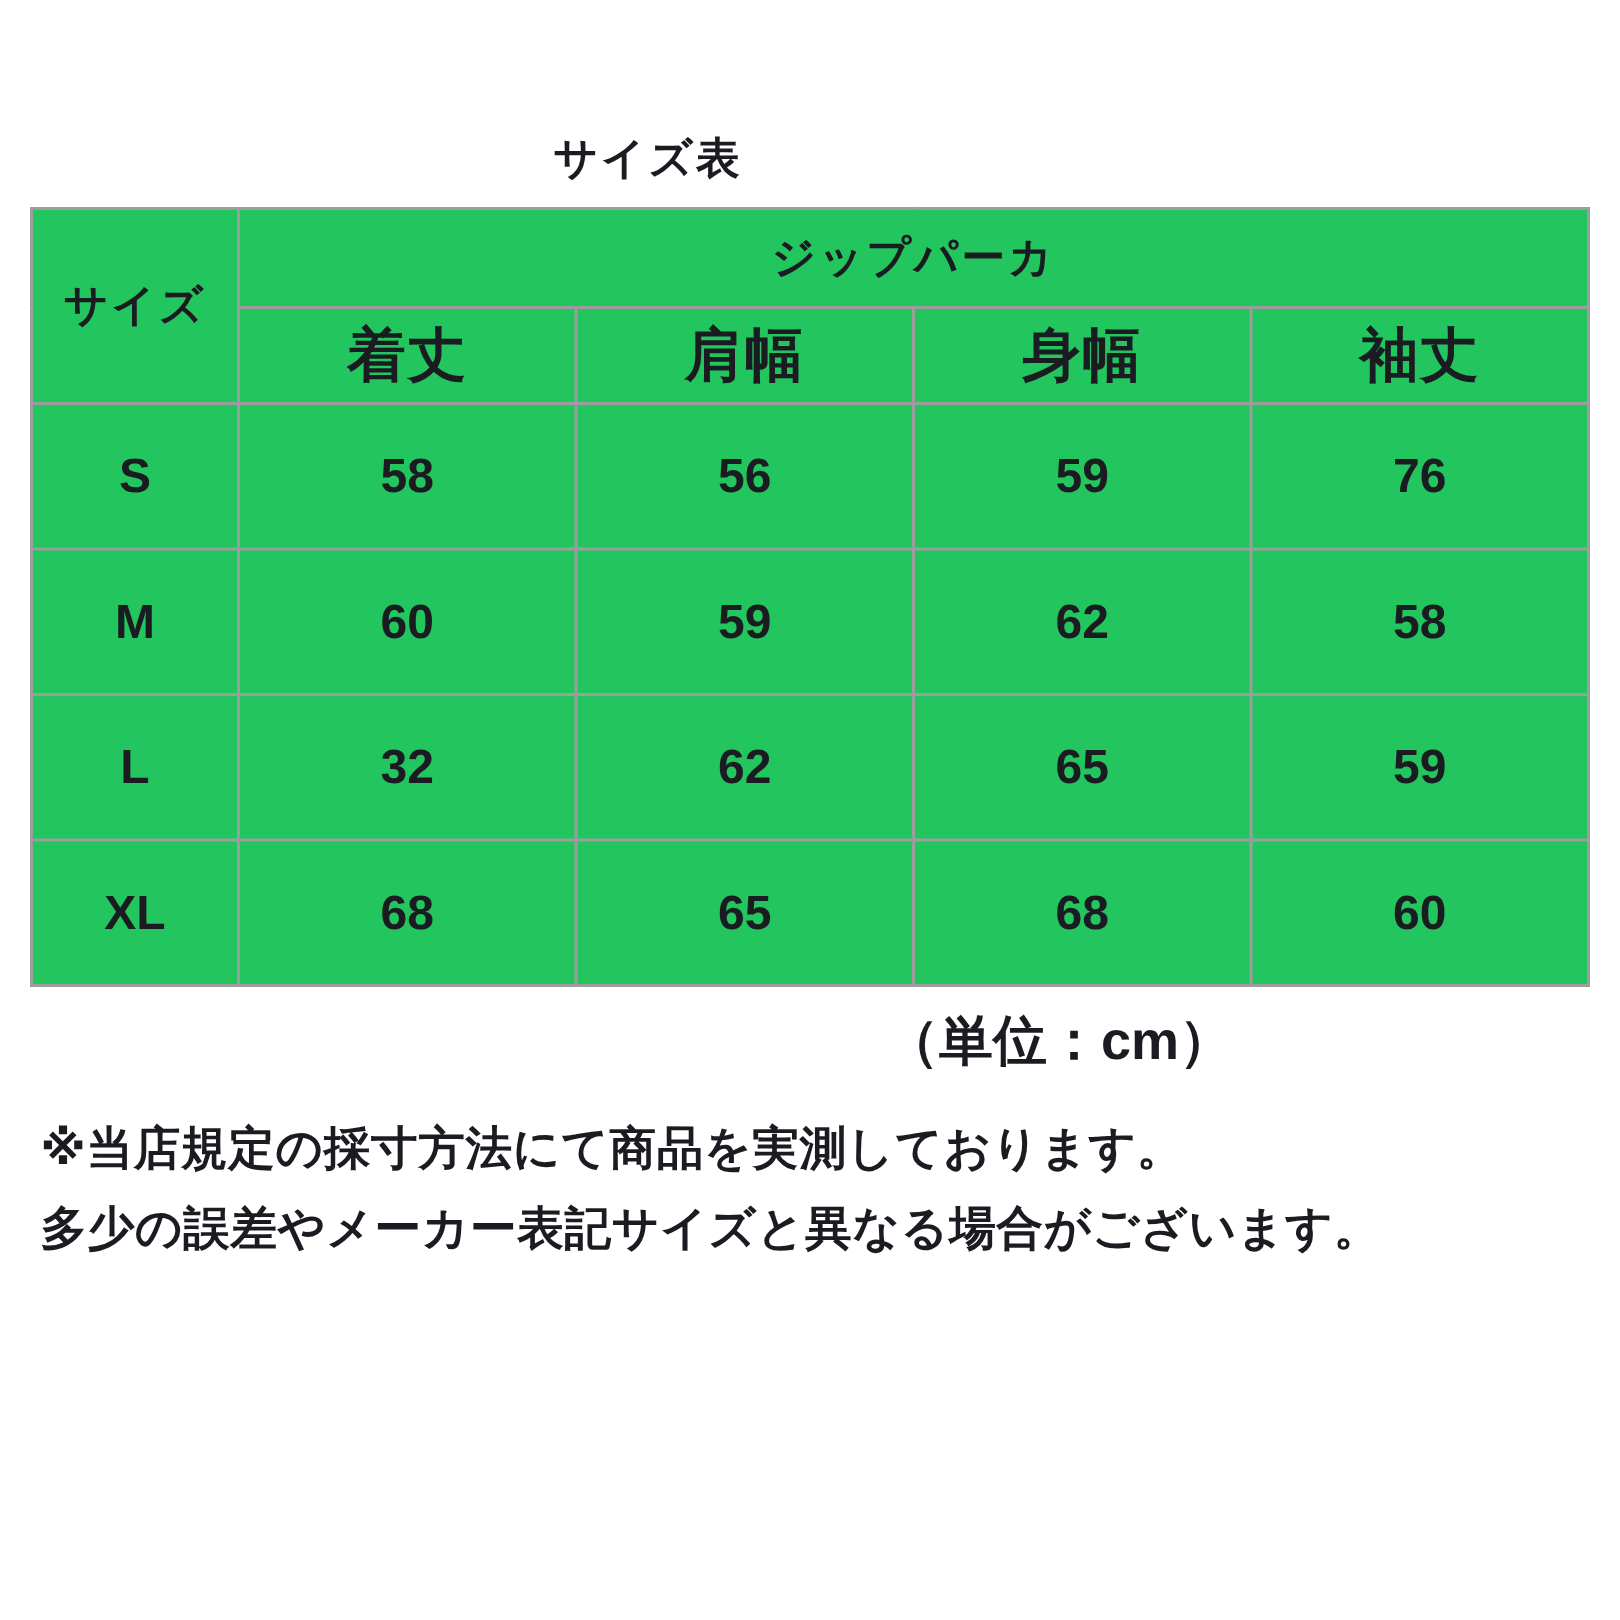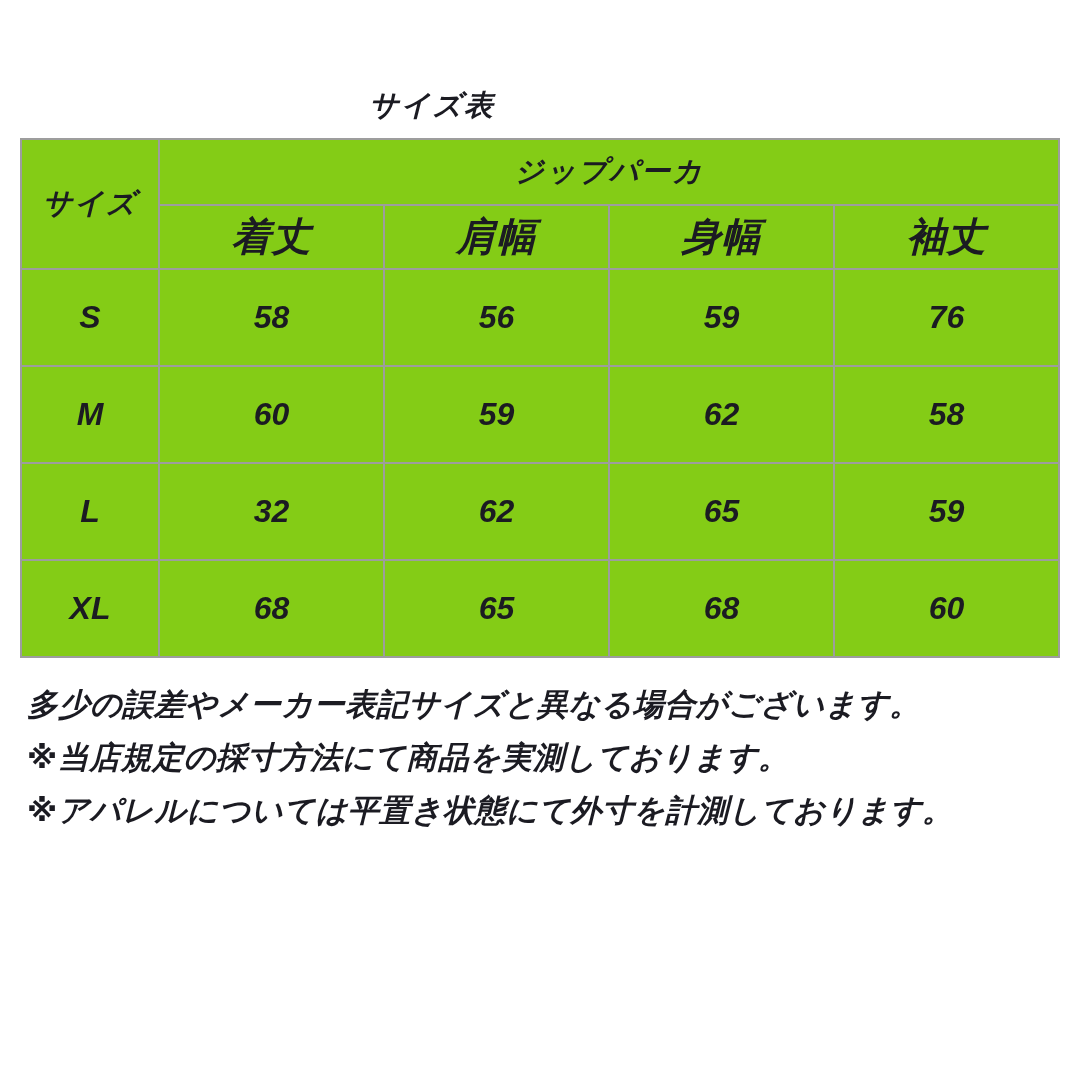--- a/index.html
+++ b/index.html
@@ -8,21 +8,20 @@
     height: 1080px;
     background: #ffffff;
     font-family: "Liberation Sans", "DejaVu Sans", sans-serif;
     color: #1b1b22;
     overflow: hidden;
   }
   .page {
     width: 864px;
     height: 1080px;
     position: relative;
-    font-style: italic;
   }
   .page-title {
     padding-top: 86px;
     text-align: center;
     font-size: 29px;
     font-weight: 700;
     letter-spacing: 2px;
   }
   .size-table-wrap {
     margin: 12px 20px 0 20px;
@@ -32,21 +31,21 @@
     border-collapse: collapse;
     table-layout: fixed;
     background: #ffffff;
   }
   table.size-table th,
   table.size-table td {
     border: 2px solid #9d9d9d;
     text-align: center;
     vertical-align: middle;
     font-weight: 700;
-    background: #84cc16;
+    background: #22c55e;
   }
   col.size-col { width: 138px; }
   tr.hdr-product th { height: 66px; font-size: 29px; letter-spacing: 2px; }
   tr.hdr-measures th { height: 64px; font-size: 39px; letter-spacing: 1px; }
   th.corner-th { font-size: 29px; letter-spacing: 1px; margin-left: 18px; }
   tr.data-row { height: 97px; }
   tr.data-row td { font-size: 32px; }
   td.size-cell { font-size: 31px; }
   .unit-note {
     margin-top: 12px;
@@ -122,20 +121,20 @@
           <td class="size-cell">XL</td>
           <td>68</td>
           <td>65</td>
           <td>68</td>
           <td>60</td>
         </tr>
       </tbody>
     </table>
   </div>
 
+  <div class="unit-note">（単位：cm）</div>
 
   <div class="notes">
+    <p class="note-line">※当店規定の採寸方法にて商品を実測しております。</p>
     <p class="note-line">多少の誤差やメーカー表記サイズと異なる場合がございます。</p>
-    <p class="note-line">※当店規定の採寸方法にて商品を実測しております。</p>
-    <p class="note-line">※アパレルについては平置き状態にて外寸を計測しております。</p>
   </div>
 
 </div>
 
 </body></html>

